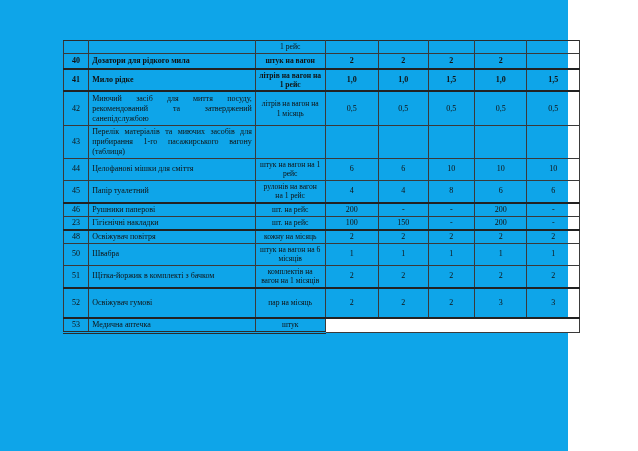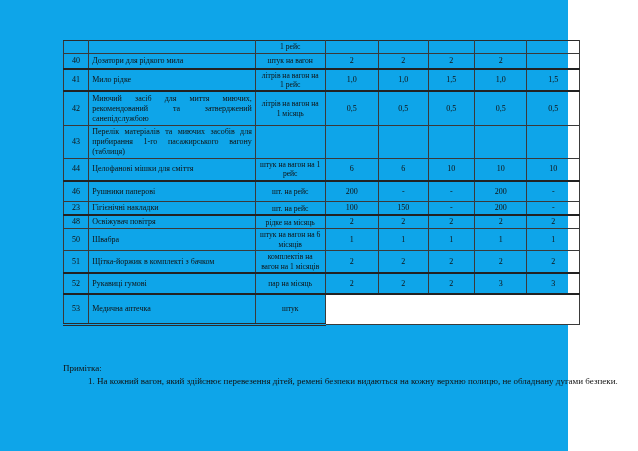--- a/index.html
+++ b/index.html
@@ -27,22 +27,22 @@
   td.c3{border-right:3px double #2b2b2b;}
   td.c5{border-right:3px double #2b2b2b;}
   tr.first td{border-top:1px solid #2b2b2b;}
   tr.heavy td{border-top:2px solid #222;}
   td.vb{border-bottom:3px double #2b2b2b;}
   tr.last td.num, tr.last td.name, tr.last td.unit{border-bottom:3px double #2b2b2b;}
   td.void{border:none;background:#fff;}
 
   
   table.doc tr:nth-child(1){height:13px;}
-  table.doc tr:nth-child(2){height:15px;}
-  table.doc tr:nth-child(3){height:22px;}
+  table.doc tr:nth-child(2){height:15px;font-weight:bold;}
+  table.doc tr:nth-child(3){height:22px;font-weight:bold;}
   table.doc tr:nth-child(4){height:34px;}
   table.doc tr:nth-child(5){height:32px;}
   table.doc tr:nth-child(6){height:21px;}
   table.doc tr:nth-child(7){height:21px;}
   table.doc tr:nth-child(8){height:11px;}
   table.doc tr:nth-child(9){height:11px;}
   table.doc tr:nth-child(10){height:11px;}
   table.doc tr:nth-child(11){height:21px;}
   table.doc tr:nth-child(12){height:21px;}
   table.doc tr:nth-child(13){height:30px;}
@@ -97,21 +97,21 @@
             <td class="name">Мило рідке</td>
             <td class="unit">літрів на вагон на 1 рейс</td>
             <td class="val">1,0</td>
             <td class="val">1,0</td>
             <td class="val c3">1,5</td>
             <td class="val">1,0</td>
             <td class="val c5">1,5</td>
           </tr>
           <tr class="heavy">
             <td class="num">42</td>
-            <td class="name justify">Миючий засіб для миття миючих, рекомендований та затверджений санепідслужбою</td>
+            <td class="name justify">Миючий засіб для миття посуду, рекомендований та затверджений санепідслужбою</td>
             <td class="unit">літрів на вагон на 1 місяць</td>
             <td class="val">0,5</td>
             <td class="val">0,5</td>
             <td class="val c3">0,5</td>
             <td class="val">0,5</td>
             <td class="val c5">0,5</td>
           </tr>
           <tr class="">
             <td class="num">43</td>
             <td class="name justify">Перелік матеріалів та миючих засобів для прибирання 1-го пасажирського вагону (таблиця)</td>
@@ -125,20 +125,30 @@
           <tr class="">
             <td class="num">44</td>
             <td class="name">Целофанові мішки для сміття</td>
             <td class="unit">штук на вагон на 1 рейс</td>
             <td class="val">6</td>
             <td class="val">6</td>
             <td class="val c3">10</td>
             <td class="val">10</td>
             <td class="val c5">10</td>
           </tr>
+          <tr class="">
+            <td class="num">45</td>
+            <td class="name">Папір туалетний</td>
+            <td class="unit">рулонів на вагон на 1 рейс</td>
+            <td class="val">4</td>
+            <td class="val">4</td>
+            <td class="val c3">8</td>
+            <td class="val">6</td>
+            <td class="val c5">6</td>
+          </tr>
           <tr class="heavy">
             <td class="num">46</td>
             <td class="name">Рушники паперові</td>
             <td class="unit">шт. на рейс</td>
             <td class="val">200</td>
             <td class="val">-</td>
             <td class="val c3">-</td>
             <td class="val">200</td>
             <td class="val c5">-</td>
           </tr>
@@ -148,21 +158,21 @@
             <td class="unit">шт. на рейс</td>
             <td class="val">100</td>
             <td class="val">150</td>
             <td class="val c3">-</td>
             <td class="val">200</td>
             <td class="val c5">-</td>
           </tr>
           <tr class="heavy">
             <td class="num">48</td>
             <td class="name">Освіжувач повітря</td>
-            <td class="unit">рідке на місяць</td>
+            <td class="unit">кожну на місяць</td>
             <td class="val">2</td>
             <td class="val">2</td>
             <td class="val c3">2</td>
             <td class="val">2</td>
             <td class="val c5">2</td>
           </tr>
           <tr class="">
             <td class="num">50</td>
             <td class="name">Швабра</td>
             <td class="unit">штук на вагон на 6 місяців</td>
@@ -177,36 +187,32 @@
             <td class="name">Щітка-йоржик  в комплекті з бачком</td>
             <td class="unit">комплектів на вагон на 1 місяців</td>
             <td class="val">2</td>
             <td class="val">2</td>
             <td class="val c3">2</td>
             <td class="val">2</td>
             <td class="val c5">2</td>
           </tr>
           <tr class="heavy">
             <td class="num">52</td>
-            <td class="name">Рукавиці гумові</td>
+            <td class="name">Освіжувач гумові</td>
             <td class="unit">пар на місяць</td>
             <td class="val vb">2</td>
             <td class="val vb">2</td>
             <td class="val c3 vb">2</td>
             <td class="val vb">3</td>
             <td class="val c5 vb">3</td>
           </tr>
           <tr class="heavy last">
             <td class="num">53</td>
             <td class="name">Медична аптечка</td>
             <td class="unit">штук</td>
             <td class="void" colspan="5"></td>
           </tr>
         </tbody>
     </table>
   </div>
 
-  <div class="note">
-    <p class="note-title">Примітка:</p>
-    <p class="note-text">1. На кожний вагон, який здійснює перевезення дітей, ремені безпеки видаються на кожну верхню полицю, не обладнану дугами безпеки.</p>
-  </div>
 
 </div>
 
 </body></html>

